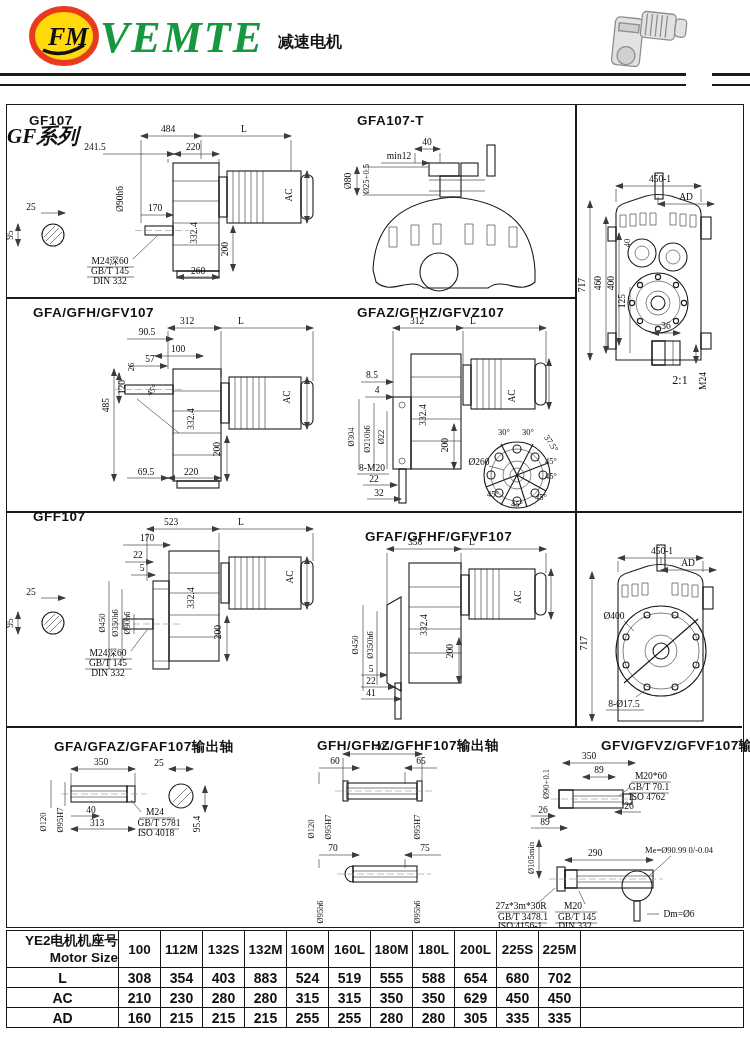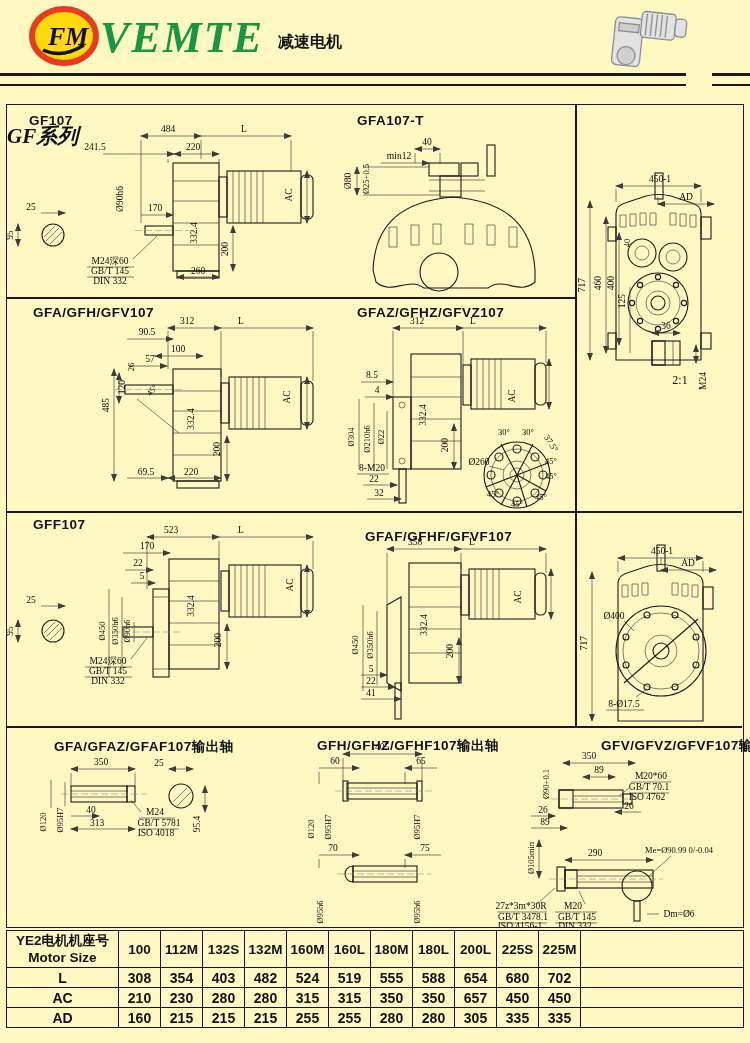--- a/index.html
+++ b/index.html
@@ -1,16 +1,16 @@
 <!DOCTYPE html>
 <html><head>
 <meta charset="utf-8">
 <style>
   html,body{margin:0;padding:0;background:#e8e8e8;}
-  .page{position:relative;width:750px;height:1043px;background:#fef9c3;overflow:hidden;
+  .page{position:relative;width:750px;height:1043px;background:#ffffff;overflow:hidden;
         font-family:"Liberation Sans",sans-serif;color:#111;}
   
   .brand{position:absolute;left:100px;top:12px;font:italic bold 44px "Liberation Serif",serif;
          color:#179840;letter-spacing:2px;}
   .subtitle{position:absolute;left:278px;top:32px;font-weight:bold;font-size:16px;color:#141414;
             font-family:"Liberation Sans",sans-serif;}
   .rule{position:absolute;top:73px;height:8px;border-top:3px solid #1a1a1a;border-bottom:2.5px solid #1a1a1a;}
   .rule.a{left:0;width:686px;} .rule.b{left:712px;width:38px;}
   .series{position:absolute;left:7px;top:82px;font:italic bold 21px "Liberation Serif",serif;color:#111;margin-top:40px;}
   
@@ -24,21 +24,21 @@
   .t2{stroke:#1c1c1c !important;stroke-width:.55 !important;}
   .cl{stroke:#888 !important;stroke-width:.55 !important;stroke-dasharray:7 3;}
   .dim line,.dim path{stroke:#3c3c3c;stroke-width:.65;fill:none;}
   .dim text{font:9.5px "Liberation Serif",serif;fill:#0c0c0c;text-anchor:middle;}
   .dim text.sm{font-size:8.5px;}
   
   table.spec{position:absolute;left:6px;top:930px;width:738px;border-collapse:collapse;table-layout:fixed;}
   table.spec td{border:1.6px solid #141414;text-align:center;vertical-align:middle;padding:0;
                 font-weight:bold;font-size:14px;font-family:"Liberation Sans",sans-serif;height:19px;}
   table.spec tr.hd td{height:36px;font-size:13.5px;}
-  td.lbl div{line-height:17px;}
+  td.lbl div{line-height:17px;text-align:right;}
 </style>
 </head>
 <body>
 
 <div class="page">
 
   <svg width="0" height="0" style="position:absolute" aria-hidden="true">
     <defs>
       <marker id="arr" markerUnits="userSpaceOnUse" markerWidth="8" markerHeight="6" refX="7" refY="3" orient="auto-start-reverse">
         <path d="M0,0 L8,3 L0,6 Z" fill="#3c3c3c"></path>
@@ -320,21 +320,21 @@
           <text transform="rotate(55 208 146)" x="208" y="146" class="sm">37.5°</text>
           <text x="210" y="165" class="sm">45°</text>
           <text x="210" y="180" class="sm">45°</text>
           <text x="152" y="198" class="sm">45°</text>
           <text x="176" y="208" class="sm">45°</text>
           <text x="200" y="201" class="sm">45°</text>
         </g>
       </svg>
     </div>
 
-    <div class="panel" style="left:0;top:396px;width:334px;height:223px">
+    <div class="panel" style="left:0;top:388px;width:334px;height:223px">
       <div class="ptitle" style="left:26px;top:16px">GFF107</div>
       <svg class="draw" width="334" height="213">
         <g class="shape">
           <rect x="162" y="58" width="50" height="110" fill="#fff"></rect>
           <path class="t2" d="M162,80 h50 M162,100 h50 M162,122 h50 M162,144 h50"></path>
           <rect x="146" y="88" width="16" height="88" fill="#fff"></rect>
           <path class="t2" d="M146,96 h16 M146,168 h16"></path>
           <rect x="116" y="126" width="30" height="10" fill="#fff"></rect>
           <rect x="214" y="70" width="8" height="40" fill="#fff"></rect>
           <rect x="222" y="64" width="72" height="52" fill="#fff"></rect>
@@ -615,41 +615,41 @@
       <td>200L</td>
       <td>225S</td>
       <td>225M</td>
       <td></td>
     </tr>
     <tr>
       <td>L</td>
       <td>308</td>
       <td>354</td>
       <td>403</td>
-      <td>482</td>
+      <td>883</td>
       <td>524</td>
       <td>519</td>
       <td>555</td>
       <td>588</td>
       <td>654</td>
       <td>680</td>
       <td>702</td>
       <td></td>
     </tr>
     <tr>
       <td>AC</td>
       <td>210</td>
       <td>230</td>
       <td>280</td>
       <td>280</td>
       <td>315</td>
       <td>315</td>
       <td>350</td>
       <td>350</td>
-      <td>657</td>
+      <td>629</td>
       <td>450</td>
       <td>450</td>
       <td></td>
     </tr>
     <tr>
       <td>AD</td>
       <td>160</td>
       <td>215</td>
       <td>215</td>
       <td>215</td>

